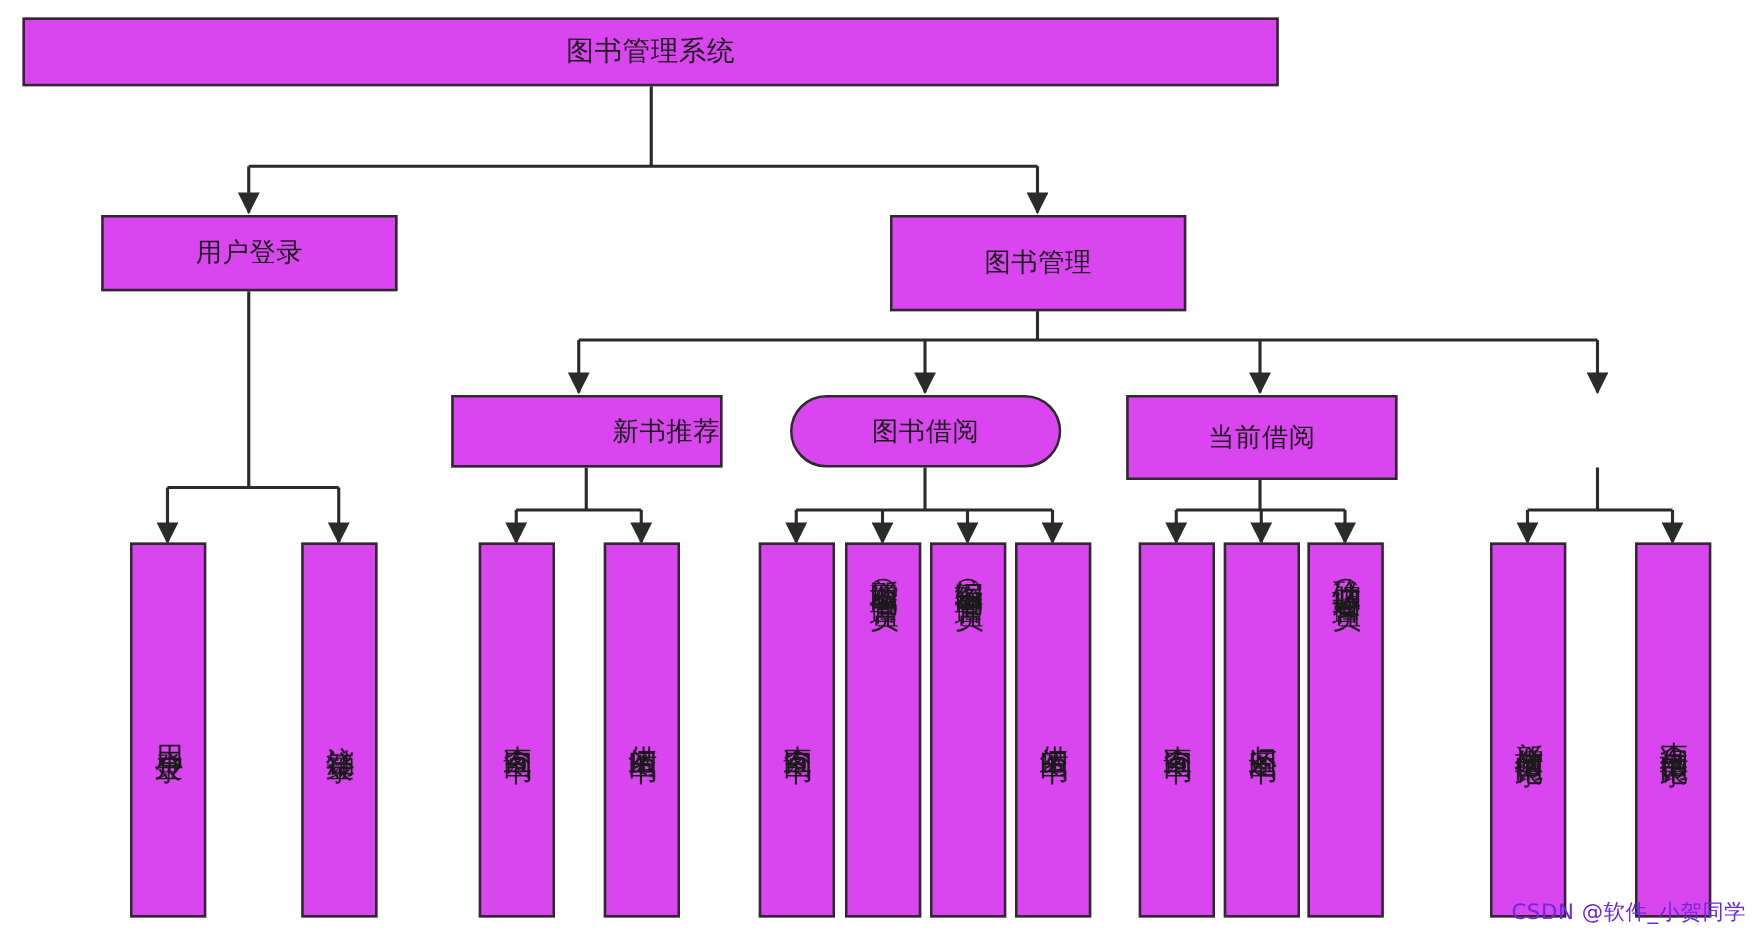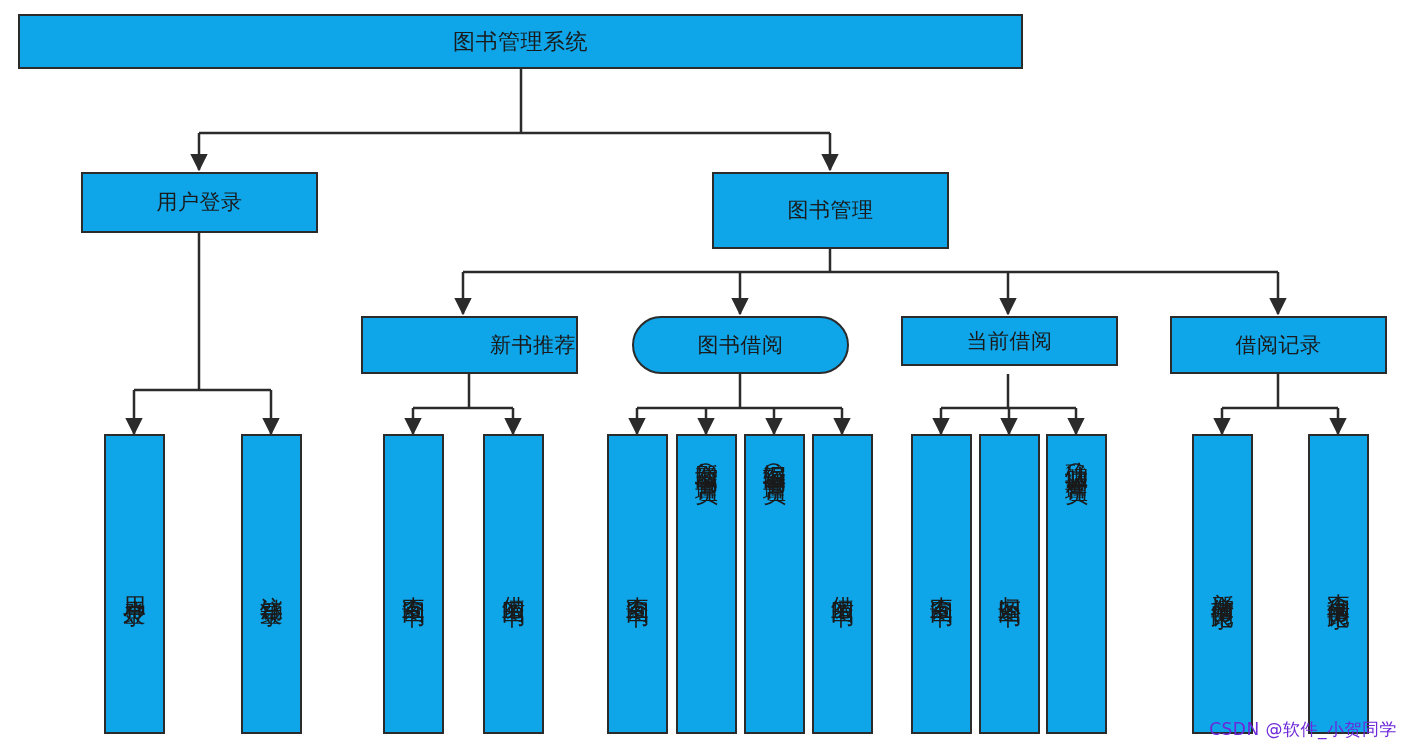--- a/index.html
+++ b/index.html
@@ -22,21 +22,21 @@
     position: absolute;
     left: 0;
     top: 0;
     width: 1405px;
     height: 747px;
     pointer-events: none;
   }
   .node {
     position: absolute;
     box-sizing: border-box;
-    background: #0ea5e9;
+    background: #d946ef;
     border: 2.5px solid #2b2b2b;
     display: flex;
     align-items: center;
     justify-content: center;
     color: #1a1a1a;
     z-index: 2;
   }
   .node .label {
     display: block;
     text-align: center;
@@ -147,27 +147,24 @@
   </div>
 
   <div class="node h" style="left:361px; top:316px; width:217px; height:58px;justify-content:flex-end;">
     <span class="label">新书推荐</span>
   </div>
 
   <div class="node h" style="left:632px; top:316px; width:217px; height:58px;border-radius:29px;">
     <span class="label">图书借阅</span>
   </div>
 
-  <div class="node h" style="left:901px; top:316px; width:217px; height:50px;">
+  <div class="node h" style="left:901px; top:316px; width:217px; height:68px;">
     <span class="label">当前借阅</span>
   </div>
 
-  <div class="node h" style="left:1170px; top:316px; width:217px; height:58px;">
-    <span class="label">借阅记录</span>
-  </div>
 
   <div class="node v centered" style="left:104px; top:434px; width:61px; height:300px;">
     <span class="label">用户登录</span>
   </div>
 
   <div class="node v centered" style="left:241px; top:434px; width:61px; height:300px;">
     <span class="label">注销登录</span>
   </div>
 
   <div class="node v centered" style="left:383px; top:434px; width:61px; height:300px;">

